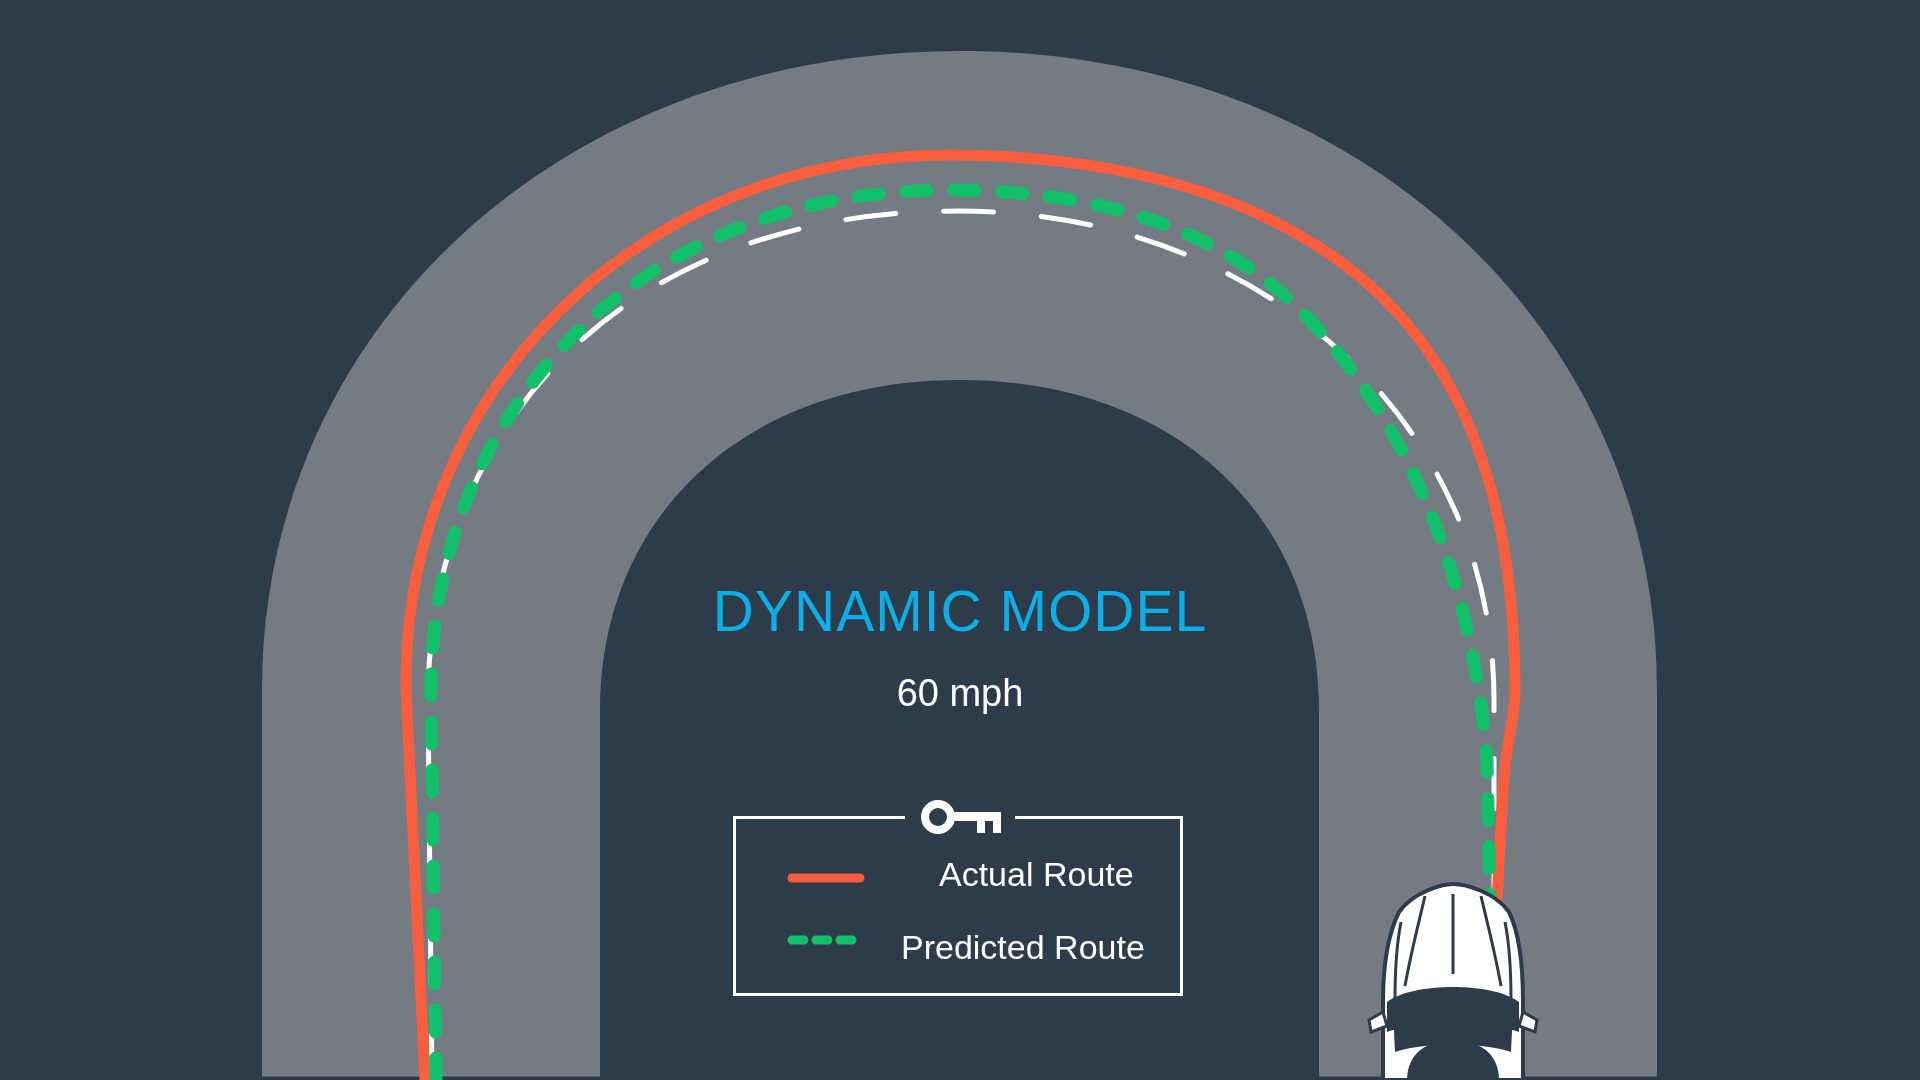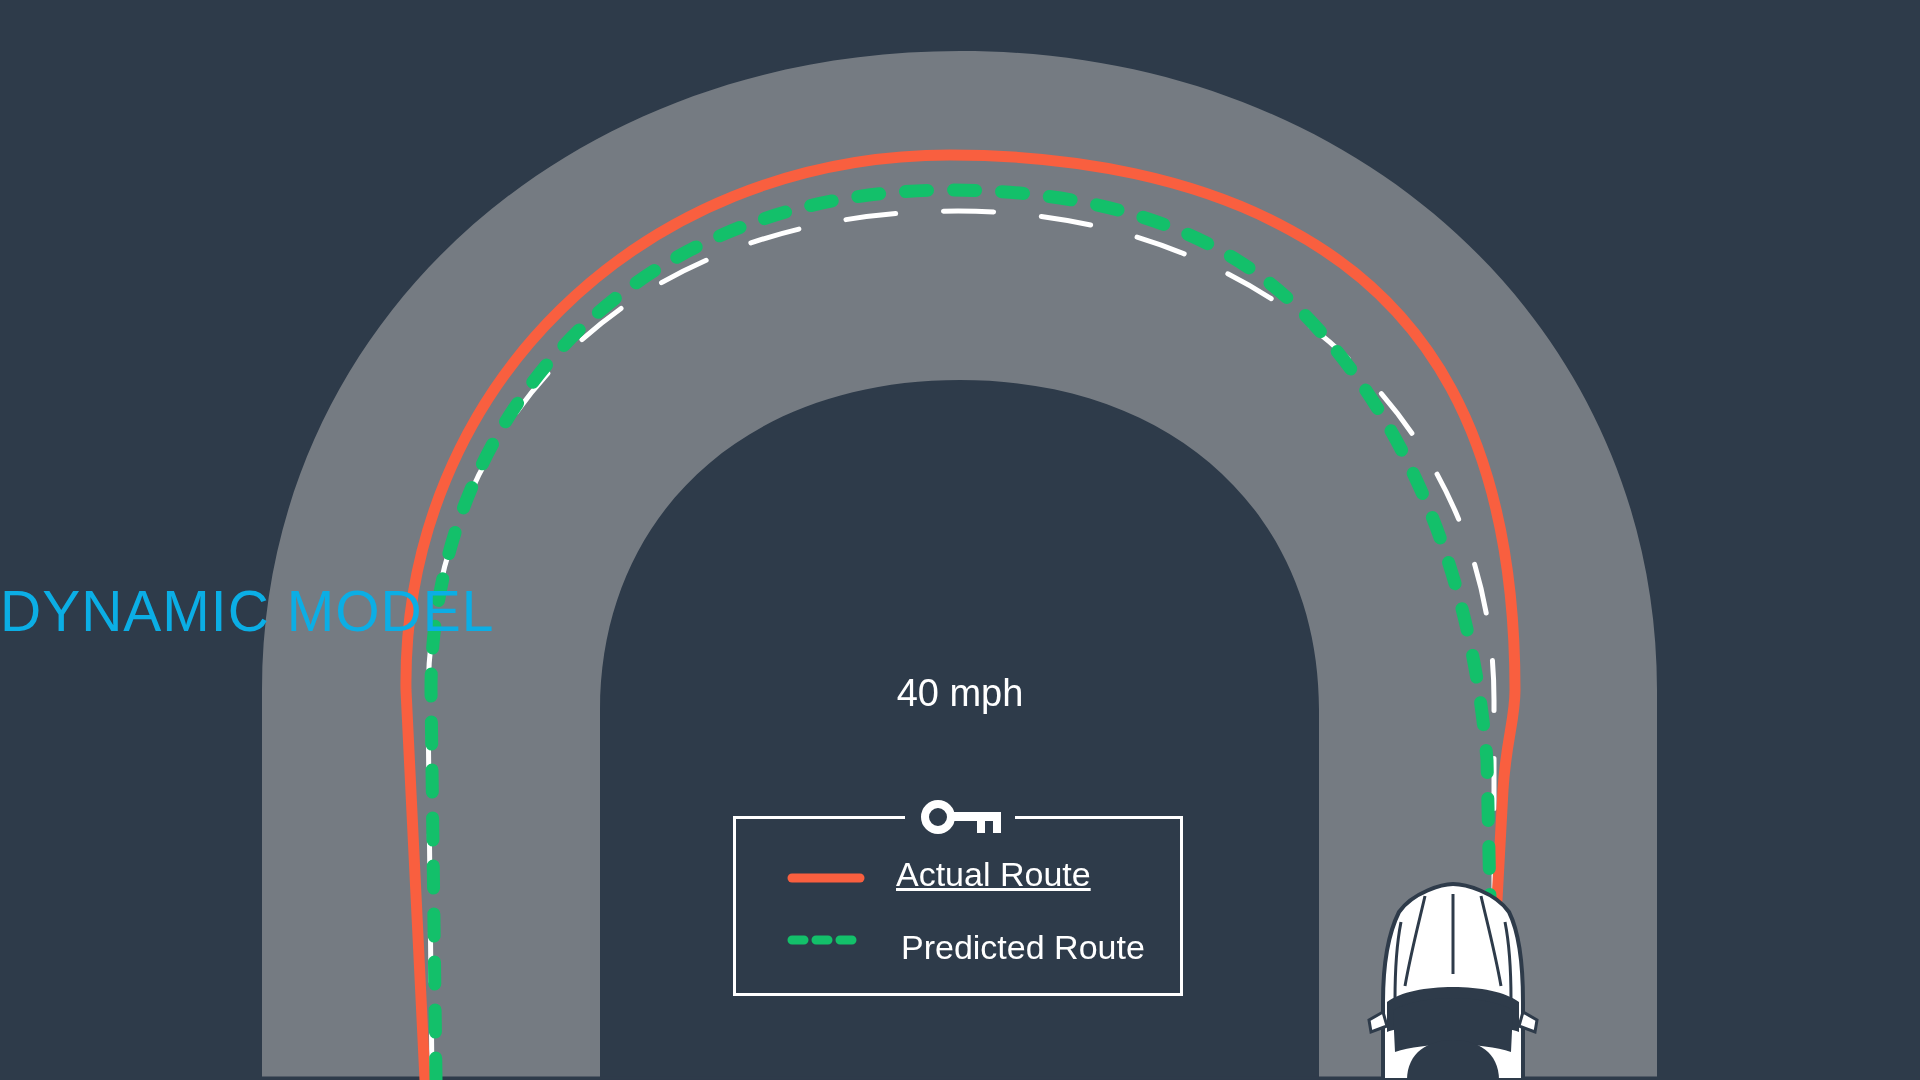--- a/index.html
+++ b/index.html
@@ -1,18 +1,18 @@
 <!DOCTYPE html>
 <html><head>
 <meta charset="utf-8">
 <style>
   html, body { margin:0; padding:0; }
   body { width:1920px; height:1080px; overflow:hidden; background:#2E3B4A; position:relative; font-family:"Liberation Sans", "DejaVu Sans", sans-serif; }
   .scene { position:absolute; left:0; top:0; width:1920px; height:1080px; }
-  .title { position:absolute; left:0; width:1920px; top:578px; font-size:57px; letter-spacing:1px; font-weight:normal; }
+  .title { position:absolute; left:0; width:1920px; top:578px; text-align:center; font-size:57px; letter-spacing:1px; font-weight:normal; }
   .subtitle { position:absolute; left:0; width:1920px; top:672px; text-align:center; font-size:38px; color:#FFFFFF; }
   .legend { position:absolute; left:733px; top:816px; width:450px; height:180px; border:3px solid #FFFFFF; box-sizing:border-box; }
   .legend-key { position:absolute; left:905px; top:793px; width:110px; height:48px; background:#2E3B4A; }
   .legend-swatch { position:absolute; }
   .legend-label { position:absolute; color:#FFFFFF; font-size:34px; white-space:nowrap; }
 </style>
 </head>
 <body>
 
 <svg class="scene" viewBox="0 0 1920 1080" xmlns="http://www.w3.org/2000/svg">
@@ -36,33 +36,33 @@
     <path d="M52,14 C46,40 38,70 32,104" fill="none" stroke="#2E3B4A" stroke-width="3"></path>
     <path d="M108,14 C114,40 122,70 128,104" fill="none" stroke="#2E3B4A" stroke-width="3"></path>
     <path d="M28,40 C24,60 22,80 22,118" fill="none" stroke="#2E3B4A" stroke-width="3"></path>
     <path d="M132,40 C136,60 138,80 138,118" fill="none" stroke="#2E3B4A" stroke-width="3"></path>
     <path d="M10,130 L-4,138 L-2,150 L14,144 Z" fill="#FFFFFF" stroke="#2E3B4A" stroke-width="3"></path>
     <path d="M150,130 L164,138 L162,150 L146,144 Z" fill="#FFFFFF" stroke="#2E3B4A" stroke-width="3"></path>
   </g>
 </svg>
 
 <div class="title" style="color:#0BAEE5;">DYNAMIC MODEL</div>
-<div class="subtitle">40 mph</div>
+<div class="subtitle">60 mph</div>
 
 <div class="legend"></div>
 <div class="legend-key">
   <svg width="110" height="48" viewBox="0 0 110 48" xmlns="http://www.w3.org/2000/svg">
     <circle cx="33" cy="24" r="13" fill="none" stroke="#FFFFFF" stroke-width="8"></circle>
     <rect x="44" y="19" width="52" height="9" fill="#FFFFFF"></rect>
     <rect x="72" y="24" width="8" height="16" fill="#FFFFFF"></rect>
     <rect x="88" y="24" width="8" height="16" fill="#FFFFFF"></rect>
   </svg>
 </div>
 
 <svg class="legend-swatch" style="left:786px; top:870px;" width="80" height="16" xmlns="http://www.w3.org/2000/svg">
   <line x1="6" y1="8" x2="74" y2="8" stroke="#F95F3F" stroke-width="9" stroke-linecap="round"></line>
 </svg>
-<div class="legend-label" style="left:896px; top:855px;text-decoration:underline;">Actual Route</div>
+<div class="legend-label" style="left:939px; top:855px;">Actual Route</div>
 
 <svg class="legend-swatch" style="left:786px; top:932px;" width="80" height="16" xmlns="http://www.w3.org/2000/svg">
   <line x1="6" y1="8" x2="74" y2="8" stroke="#13C06A" stroke-width="9" stroke-linecap="round" stroke-dasharray="12 12"></line>
 </svg>
 <div class="legend-label" style="left:901px; top:916px;margin-top:12px;">Predicted Route</div>
 
 </body></html>

